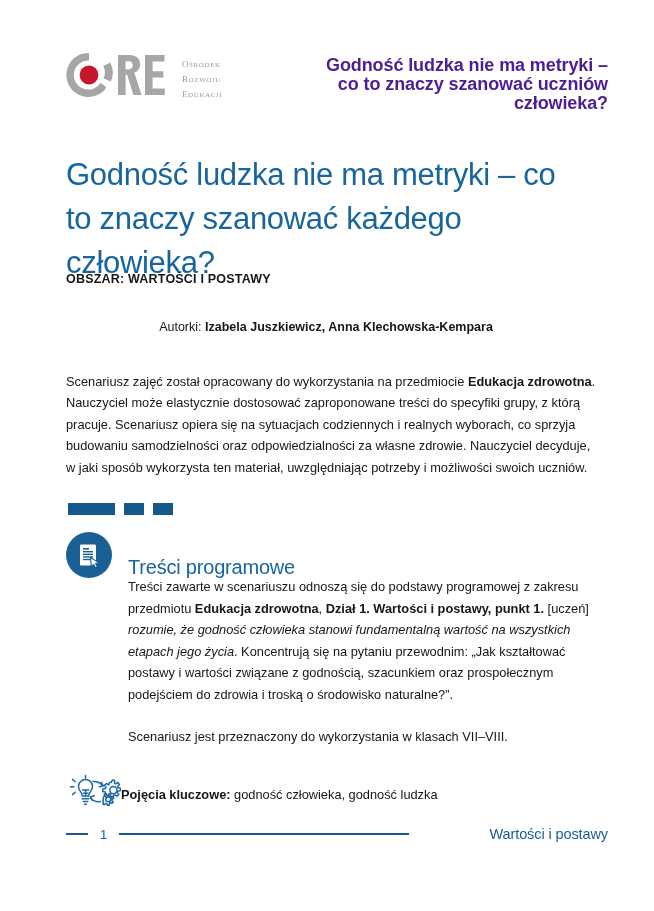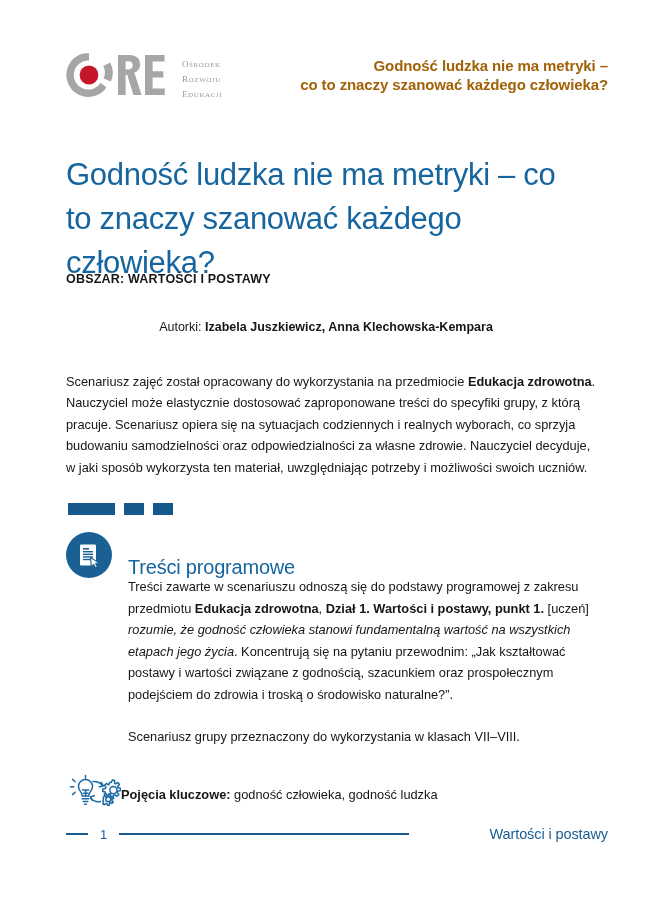--- a/index.html
+++ b/index.html
@@ -55,22 +55,22 @@
     letter-spacing: 0.6px;
     color: #9a9a9a;
     line-height: 13px;
     font-variant: small-caps;
     text-transform: lowercase;
   }
   .logo-words span::first-letter { font-size: 12.5px; }
 
   .header-title {
     text-align: right;
-    color: #a16207;
-    font-size: 15px;
+    color: #4c1d95;
+    font-size: 18px;
     font-weight: bold;
     line-height: 19px;
     max-width: 330px;
     padding-top: 6px;
     letter-spacing: -0.1px;
   }
 
   
   .doc-title {
     position: absolute;
@@ -254,21 +254,21 @@
       </span>
       <span class="logo-words">
         <span>Ośrodek</span>
         <span>Rozwoju</span>
         <span>Edukacji</span>
       </span>
     </div>
 
     <div class="header-title">
       <div>Godność ludzka nie ma metryki –</div>
-      <div>co to znaczy szanować każdego człowieka?</div>
+      <div>co to znaczy szanować uczniów człowieka?</div>
     </div>
   </div>
 
   <h1 class="doc-title">Godność ludzka nie ma metryki – co to znaczy szanować każdego człowieka?</h1>
 
   <div class="subtitle">
     <div>OBSZAR: WARTOŚCI I POSTAWY</div>
   </div>
 
   <div class="authors">
@@ -296,21 +296,21 @@
           <rect x="8" y="17.8" width="7" height="1.4"></rect>
         </g>
         <path d="M15.5 16.5 l8.5 5.4 -3.4 0.6 1.7 3.2 -1.9 1 -1.7-3.2 -2.4 2.4 Z" fill="#ffffff" stroke="#1a6094" stroke-width="1.1" stroke-linejoin="round"></path>
       </svg>
     </span>
     <span class="section-title">Treści programowe</span>
   </div>
 
   <div class="section-body">
     <p><span>Treści zawarte w scenariuszu odnoszą się do podstawy programowej z zakresu przedmiotu </span><b>Edukacja zdrowotna</b><span>, </span><b>Dział 1. Wartości i postawy, punkt 1.</b><span> [uczeń] </span><i>rozumie, że godność człowieka stanowi fundamentalną wartość na wszystkich etapach jego życia</i><span>. Koncentrują się na pytaniu przewodnim: „Jak kształtować postawy i wartości związane z godnością, szacunkiem oraz prospołecznym podejściem do zdrowia i troską o środowisko naturalne?”.</span></p>
-    <p>Scenariusz grupy przeznaczony do wykorzystania w klasach VII–VIII.</p>
+    <p>Scenariusz jest przeznaczony do wykorzystania w klasach VII–VIII.</p>
   </div>
 
   <div class="keywords">
     <span class="kw-icon">
       <svg width="56" height="42" viewBox="0 0 56 42" xmlns="http://www.w3.org/2000/svg" fill="none" stroke="#1b6aa3" stroke-width="1.5" stroke-linecap="round" stroke-linejoin="round">
 
         <path d="M13.5 14.5 a7 7 0 0 1 14 0 c0 3.3-2.1 5-3 6.6 -0.6 1-0.7 1.9-0.7 2.9 h-6.6 c0-1-0.1-1.9-0.7-2.9 -0.9-1.6-3-3.3-3-6.6 Z"></path>
         <path d="M17.2 26.8 h6.6"></path>
         <path d="M18.2 29.6 h4.6"></path>
         <path d="M19.6 32.2 h1.8"></path>

